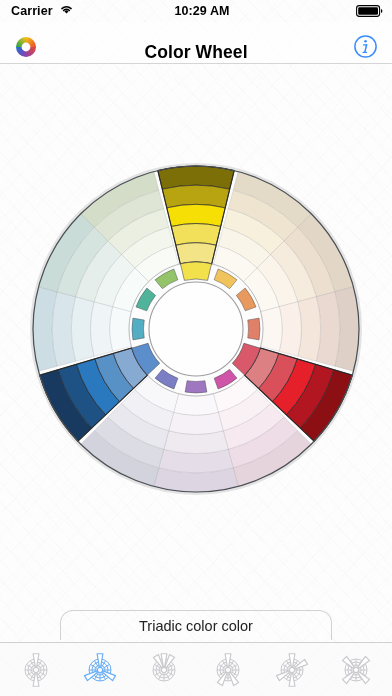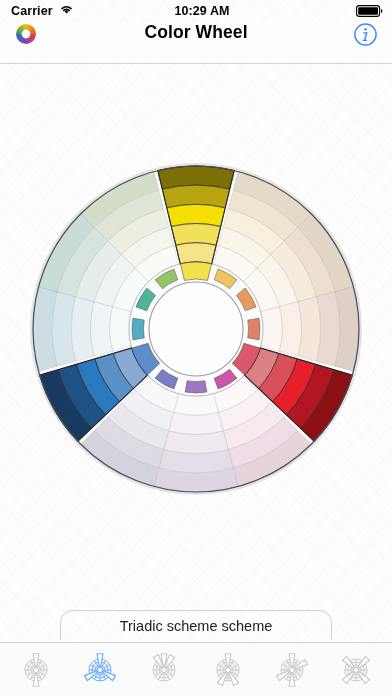--- a/index.html
+++ b/index.html
@@ -44,21 +44,21 @@
   .sb-center{
     position:absolute; left:0; right:0; text-align:center;
     font-size:12.5px; font-weight:600; pointer-events:none;padding-left:12px;
   }
   .sb-right{margin-left:auto; display:flex; align-items:center;}
 
   
   .navbar{
     position:relative; z-index:3;
     height:42px; flex:0 0 42px;
-    display:flex; align-items:flex-start;
+    display:flex; align-items:flex-end;
     padding:0 14px;
     border-bottom:.5px solid rgba(0,0,0,.16);
     background:rgba(255,255,255,.55);
   }
   .nav-title{
     position:absolute; left:0; right:0; text-align:center;
     font-size:17.5px; font-weight:700; color:#000;
     letter-spacing:.1px; pointer-events:none;
   }
   .nav-left{display:flex;align-items:center;z-index:2;}
@@ -287,21 +287,21 @@
             <path d="M108.93,182.89 A64,64 0 0 1 108.93,161.11 L120.27,163.06 A52.5,52.5 0 0 0 120.27,180.94 Z" fill="#53aec4" stroke="rgba(60,60,66,.6)" stroke-width="0.7" stroke-linejoin="round"></path>
             <path d="M111.94,149.90 A64,64 0 0 1 122.83,131.03 L131.67,138.39 A52.5,52.5 0 0 0 122.73,153.87 Z" fill="#4fb49a" stroke="rgba(60,60,66,.6)" stroke-width="0.7" stroke-linejoin="round"></path>
             <path d="M131.03,122.83 A64,64 0 0 1 149.90,111.94 L153.87,122.73 A52.5,52.5 0 0 0 138.39,131.67 Z" fill="#93c46a" stroke="rgba(60,60,66,.6)" stroke-width="0.7" stroke-linejoin="round"></path>
           </g>
           <circle cx="172" cy="172" r="47" fill="#fefefe" stroke="rgba(80,80,88,.55)" stroke-width="1.1"></circle>
         </svg>
     </div>
   </div>
 
   <div class="labelbar">
-    <div class="label-pill">Triadic scheme scheme</div>
+    <div class="label-pill">Triadic color color</div>
   </div>
 
   <div class="toolbar" id="toolbar">
       <div class="tool-btn">
         <svg width="36" height="36" viewBox="0 0 36 36">
           <g fill="none" stroke="#c9c9ce" stroke-width="1">
             <circle cx="18" cy="18" r="11"></circle>
             <circle cx="18" cy="18" r="8"></circle>
             <circle cx="18" cy="18" r="5"></circle>
             <circle cx="18" cy="18" r="2.6"></circle>

